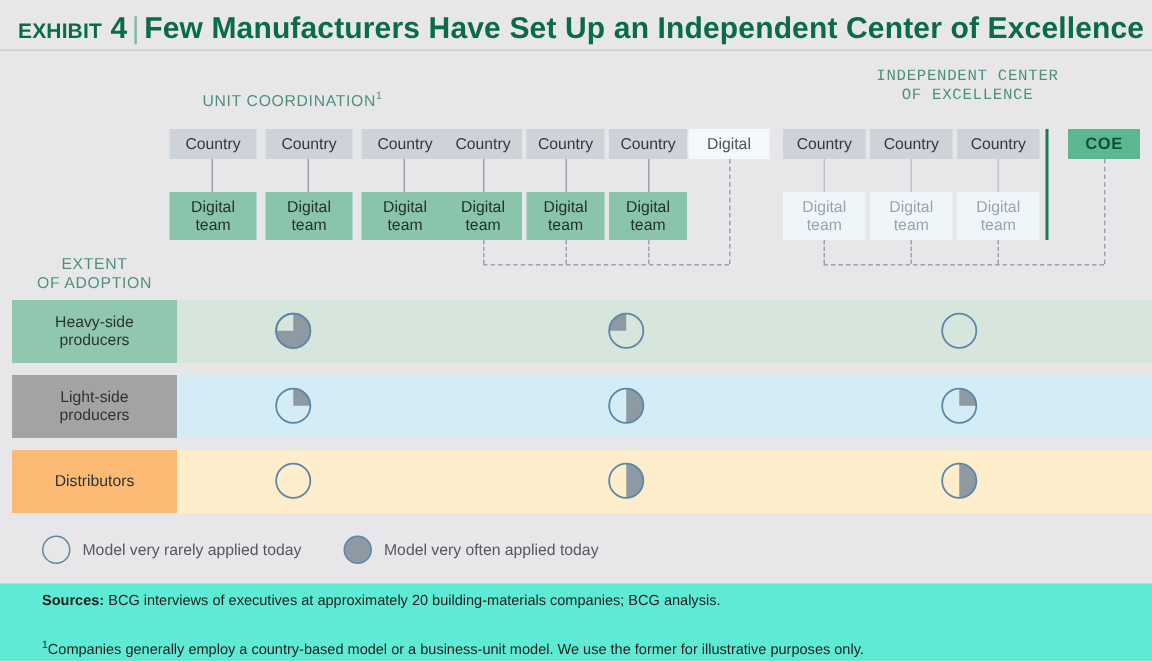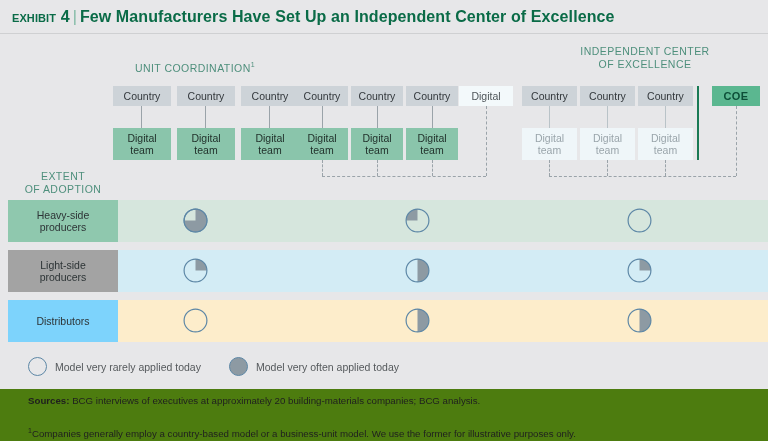--- a/index.html
+++ b/index.html
@@ -8,21 +8,21 @@
     background:#e7e7e9;
     font-family:"Liberation Sans","DejaVu Sans",sans-serif;
     color:#2d2d2d;
     position:relative;
   }
   .stage{position:absolute;left:0;top:0;width:768px;height:441px;}
 
   
   .title{
     position:absolute;left:12px;top:8px;width:744px;height:24px;
-    font-size:16px;font-weight:bold;color:#0a6b47;
+    font-size:20px;font-weight:bold;color:#0a6b47;
     letter-spacing:.1px;white-space:nowrap;
   }
   .title .exh{font-variant:small-caps;text-transform:lowercase;}
   .title .exh::first-letter{text-transform:uppercase;}
   .title .sep{color:#7fb9a3;font-weight:normal;padding:0 3px;}
   .rule{position:absolute;left:0;top:33px;width:768px;height:1px;background:#cfd0d2;}
 
   
   .ghead{
     position:absolute;text-align:center;color:#4e8f7c;
@@ -73,39 +73,39 @@
   .lg-item{position:absolute;display:flex;align-items:center;}
   .lg-text{font-size:10.5px;color:#55595c;margin-left:8px;white-space:nowrap;}
   .lg-dot{width:19px;height:19px;border-radius:50%;box-sizing:border-box;}
   .lg-dot.empty{border:1.3px solid #5d87a6;background:transparent;}
   .lg-dot.full{border:1.3px solid #5d87a6;background:#8d9aa3;}
 
   
   .foot{position:absolute;left:28px;width:730px;font-size:9.7px;line-height:15.5px;color:#1f1f1f;}
   .foot b{font-weight:bold;}
   .foot sup{font-size:7px;vertical-align:super;}
-  .footwrap{position:absolute;left:0;top:389px;width:768px;height:52px;background:#4d7c0f;}
+  .footwrap{position:absolute;left:0;top:389px;width:768px;height:52px;background:#5eead4;}
 </style>
 </head>
 <body>
 
 <div class="stage">
 
   <div class="title">
     <span class="exh">Exhibit 4</span><span class="sep">|</span><span>Few Manufacturers Have Set Up an Independent Center of Excellence</span>
   </div>
   <div class="rule"></div>
 
   <div class="ghead" style="left:100px;top:45px;width:190px;">
     <br>
     <span>UNIT COORDINATION</span><sup>1</sup>
   </div>
 
 
-  <div class="ghead" style="left:545px;top:45px;width:200px;">
+  <div class="ghead" style="left:545px;top:45px;width:200px;font-family:Liberation Mono, monospace;">
     <span>INDEPENDENT CENTER</span><br>
     <span>OF EXCELLENCE</span>
   </div>
 
   <div class="box country" style="left:113px;top:86px;width:58px;height:20px;">
       <span>Country</span>
     </div>
   <div class="box country" style="left:177px;top:86px;width:58px;height:20px;">
       <span>Country</span>
     </div>
@@ -241,21 +241,21 @@
     </svg>
   </div>
   <div class="pie" style="left:627px;top:258px;">
     <svg width="25" height="25" viewBox="0 0 25 25">
       <path d="M12.5 12.5 L12.5 1.1 A11.4 11.4 0 0 1 23.9 12.5 Z" fill="#8d9aa3"></path>
       <circle cx="12.5" cy="12.5" r="11.4" fill="none" stroke="#5d87a6" stroke-width="1.2"></circle>
     </svg>
   </div>
 
   <div class="rowband" style="top:300px;background:#fdedcb;"></div>
-  <div class="rowlabel" style="top:300px;background:#7dd3fc;text-align:right;">
+  <div class="rowlabel" style="top:300px;background:#fdba74;text-align:right;">
     <div><span>Distributors</span></div>
   </div>
   <div class="pie" style="left:183px;top:308px;">
     <svg width="25" height="25" viewBox="0 0 25 25">
       <circle cx="12.5" cy="12.5" r="11.4" fill="none" stroke="#5d87a6" stroke-width="1.2"></circle>
     </svg>
   </div>
   <div class="pie" style="left:405px;top:308px;">
     <svg width="25" height="25" viewBox="0 0 25 25">
       <path d="M12.5 12.5 L12.5 1.1 A11.4 11.4 0 0 1 12.5 23.9 Z" fill="#8d9aa3"></path>

